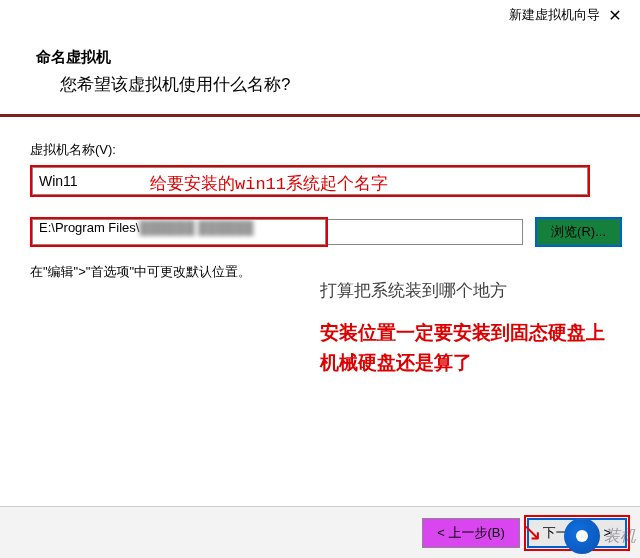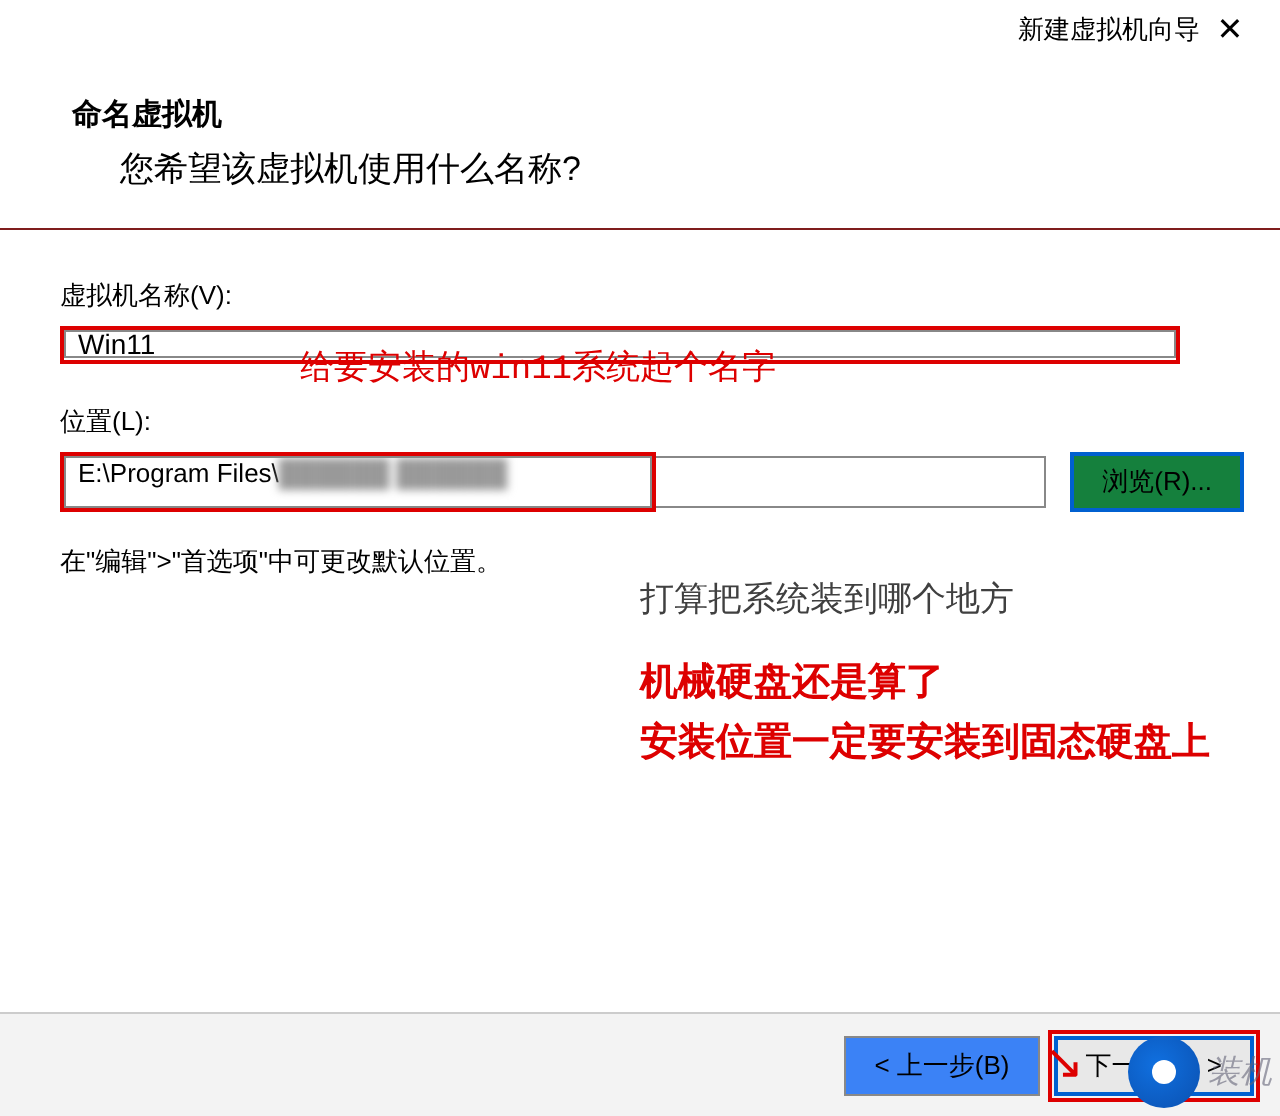--- a/index.html
+++ b/index.html
@@ -20,39 +20,39 @@
       padding: 0 10px;
     }
     .close-btn {
       font-size: 16px;
       width: 30px;
       text-align: center;
       cursor: pointer;
     }
     .header-section {
       padding: 18px 12px 18px 36px;
-      border-bottom: 1px solid #7f1d1d;
+      border-bottom: 3px solid #7f1d1d;
     }
     .header-title { font-size: 15px; font-weight: bold; margin-bottom: 6px; }
     .header-subtitle { font-size: 17px; padding-left: 24px; }
     .content {
       padding: 24px 18px 0 30px;
       position: relative;
     }
     .field-label { font-size: 13px; margin-bottom: 6px; display: block; }
     .name-input-wrapper {
       border: 2px solid #d00;
       padding: 0;
       width: 560px;
       margin-bottom: 20px;
       position: relative;
     }
     .name-input {
       width: 100%;
-      height: 14px;
+      height: 28px;
       border: 1px solid #888;
       padding: 0 6px;
       font-size: 14px;
       outline: none;
     }
     .annotation-name {
       position: absolute;
       left: 150px;
       top: 172px;
       color: #d00;
@@ -127,21 +127,21 @@
       justify-content: flex-end;
       align-items: center;
       padding-right: 10px;
       gap: 4px;
       background: #f3f3f3;
     }
     .footer-btn {
       height: 30px;
       padding: 0 14px;
       border: 1px solid #888;
-      background: #3b82f6;
+      background: #d946ef;
       font-size: 13px;
       cursor: pointer;
     }
     .next-btn-wrapper {
       border: 2px solid #d00;
       padding: 1px;
     }
     .next-btn {
       border: 2px solid #0060d0;
       background: #e8e8e8;
@@ -200,37 +200,36 @@
   <div class="header-title">命名虚拟机</div>
   <div class="header-subtitle">您希望该虚拟机使用什么名称?</div>
 </div>
 
 <div class="content">
   <label class="field-label">虚拟机名称(V):</label>
   <div class="name-input-wrapper">
     <input class="name-input" type="text" value="Win11" style="">
   </div>
 
-  <label class="field-label">位置(L):</label>
   <div class="location-row">
     <div class="location-input-wrapper">
       <div class="location-input">
         <span>E:\Program Files\</span><span class="blurred">██████ ██████</span>
       </div>
     </div>
     <div class="location-spacer"></div>
     <button class="browse-btn">浏览(R)...</button>
   </div>
 
   <div class="helper-text">在"编辑"&gt;"首选项"中可更改默认位置。</div>
 
   <div class="annotation-location">打算把系统装到哪个地方</div>
   <div class="annotation-warning">
+    <div>安装位置一定要安装到固态硬盘上</div>
     <div>机械硬盘还是算了</div>
-    <div>安装位置一定要安装到固态硬盘上</div>
   </div>
 </div>
 
 <div class="annotation-name">给要安装的win11系统起个名字</div>
 
 <div class="footer">
   <button class="footer-btn">&lt; 上一步(B)</button>
   <div class="next-btn-wrapper">
     <button class="footer-btn next-btn">下一步(N) &gt;</button>
   </div>

